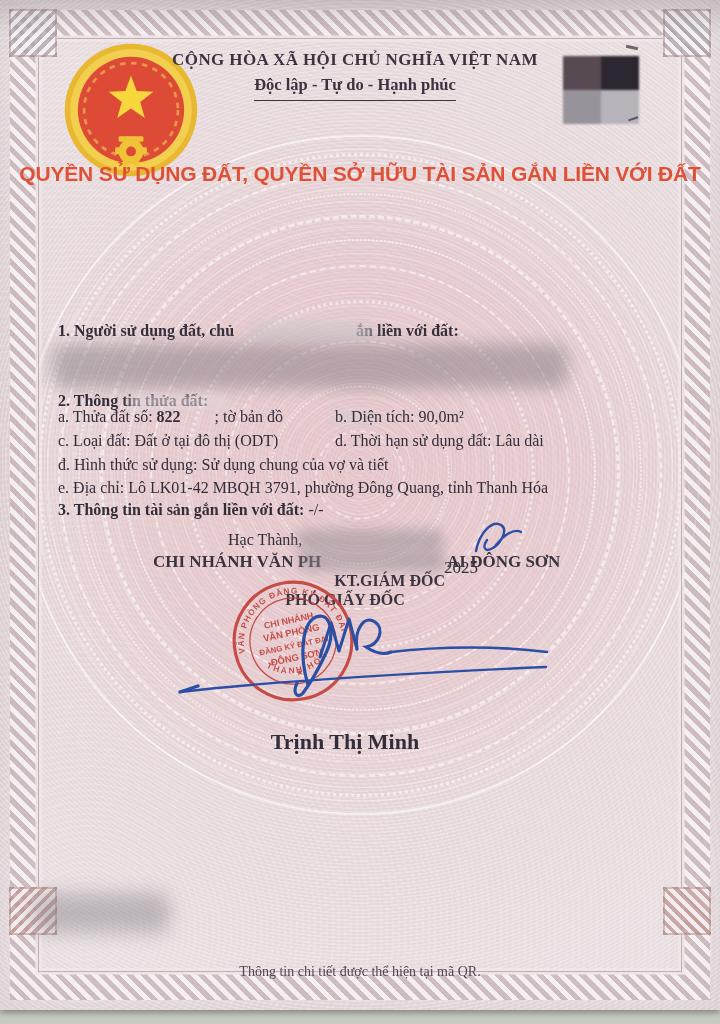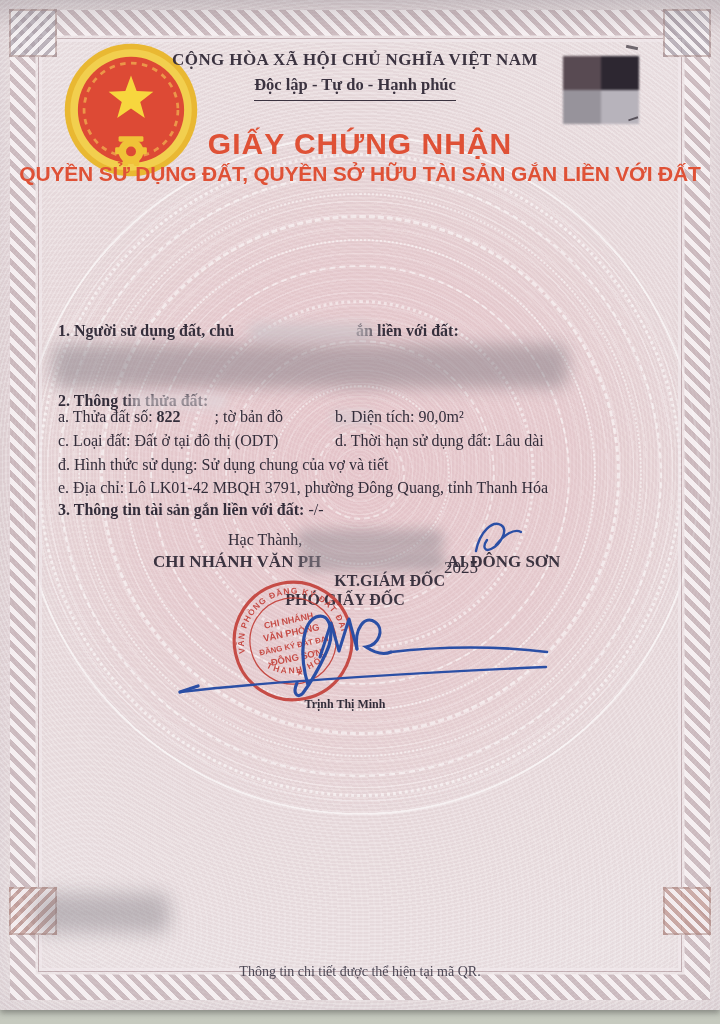--- a/index.html
+++ b/index.html
@@ -116,21 +116,20 @@
 
     <div id="qrblock">
       <div style="background:#584a52;"></div>
       <div style="background:#2d2731;"></div>
       <div style="background:#97939b;"></div>
       <div style="background:#b7b3bb;"></div>
     </div>
     <div style="position:absolute;left:626px;top:46px;width:12px;height:3px;background:#3a333c;transform:rotate(12deg);opacity:.7;"></div>
     <div style="position:absolute;left:627px;top:110px;width:10px;height:8px;border-bottom:2px solid #3b343d;transform:rotate(-18deg);opacity:.75;"></div>
 
-    <div class="line" id="title1">GIẤY CHỨNG NHẬN</div>
     <div class="line" id="title2">QUYỀN SỬ DỤNG ĐẤT, QUYỀN SỞ HỮU TÀI SẢN GẮN LIỀN VỚI ĐẤT</div>
 
     <div class="line b" style="left:58px;top:322px;">
       <span>1. Người sử dụng đất, chủ</span><span class="spacer" style="width:122px;"></span><span>ắn liền với đất:</span>
     </div>
     <div class="redact" style="left:248px;top:323px;width:126px;height:18px;background:rgba(208,198,202,.8);"></div>
     <div class="redact" style="left:52px;top:344px;width:516px;height:44px;background:rgba(132,124,132,.5);filter:blur(8px);"></div>
 
     <div class="line b" style="left:58px;top:392px;">2. Thông tin thửa đất:</div>
     <div class="redact" style="left:128px;top:394px;width:100px;height:15px;background:rgba(224,214,218,.65);filter:blur(4px);"></div>
@@ -193,21 +192,21 @@
     </svg>
     <svg id="sig-main" viewBox="0 0 520 105">
       <path d="M30,97 C120,86 300,76 396,72" fill="none" stroke="#2b4fa5" stroke-width="2.4" stroke-linecap="round"></path>
       <path d="M30,97 l18,-6" fill="none" stroke="#2b4fa5" stroke-width="3.4" stroke-linecap="round"></path>
       <path d="M158,90 C149,60 152,28 166,22 C181,16 185,40 176,58 C169,73 159,90 153,98 C148,104 142,99 147,88" fill="none" stroke="#2b4fa5" stroke-width="3.2" stroke-linecap="round"></path>
       <path d="M170,62 L181,28 L189,56 L199,24 L207,54" fill="none" stroke="#2b4fa5" stroke-width="3" stroke-linecap="round" stroke-linejoin="round"></path>
       <path d="M207,54 C204,33 215,20 225,27 C235,34 229,50 216,52 C225,58 234,60 241,57" fill="none" stroke="#2b4fa5" stroke-width="3" stroke-linecap="round"></path>
       <path d="M241,57 C292,51 350,51 397,57" fill="none" stroke="#2b4fa5" stroke-width="2.6" stroke-linecap="round"></path>
     </svg>
 
-    <div class="line b" style="left:245px;top:697px;width:200px;text-align:center;font-size:12px;color:#322d3a;">Trịnh Thị Minh</div>
+    <div class="line b" style="left:245px;top:729px;width:200px;text-align:center;font-size:22px;color:#322d3a;">Trịnh Thị Minh</div>
 
     <div class="redact" style="left:34px;top:893px;width:136px;height:40px;background:rgba(126,121,128,.42);filter:blur(9px);"></div>
 
     <div class="line" id="footer-note">Thông tin chi tiết được thể hiện tại mã QR.</div>
 
     <div class="photo-shade"></div>
   </div>
 </div>
 
 </body></html>

